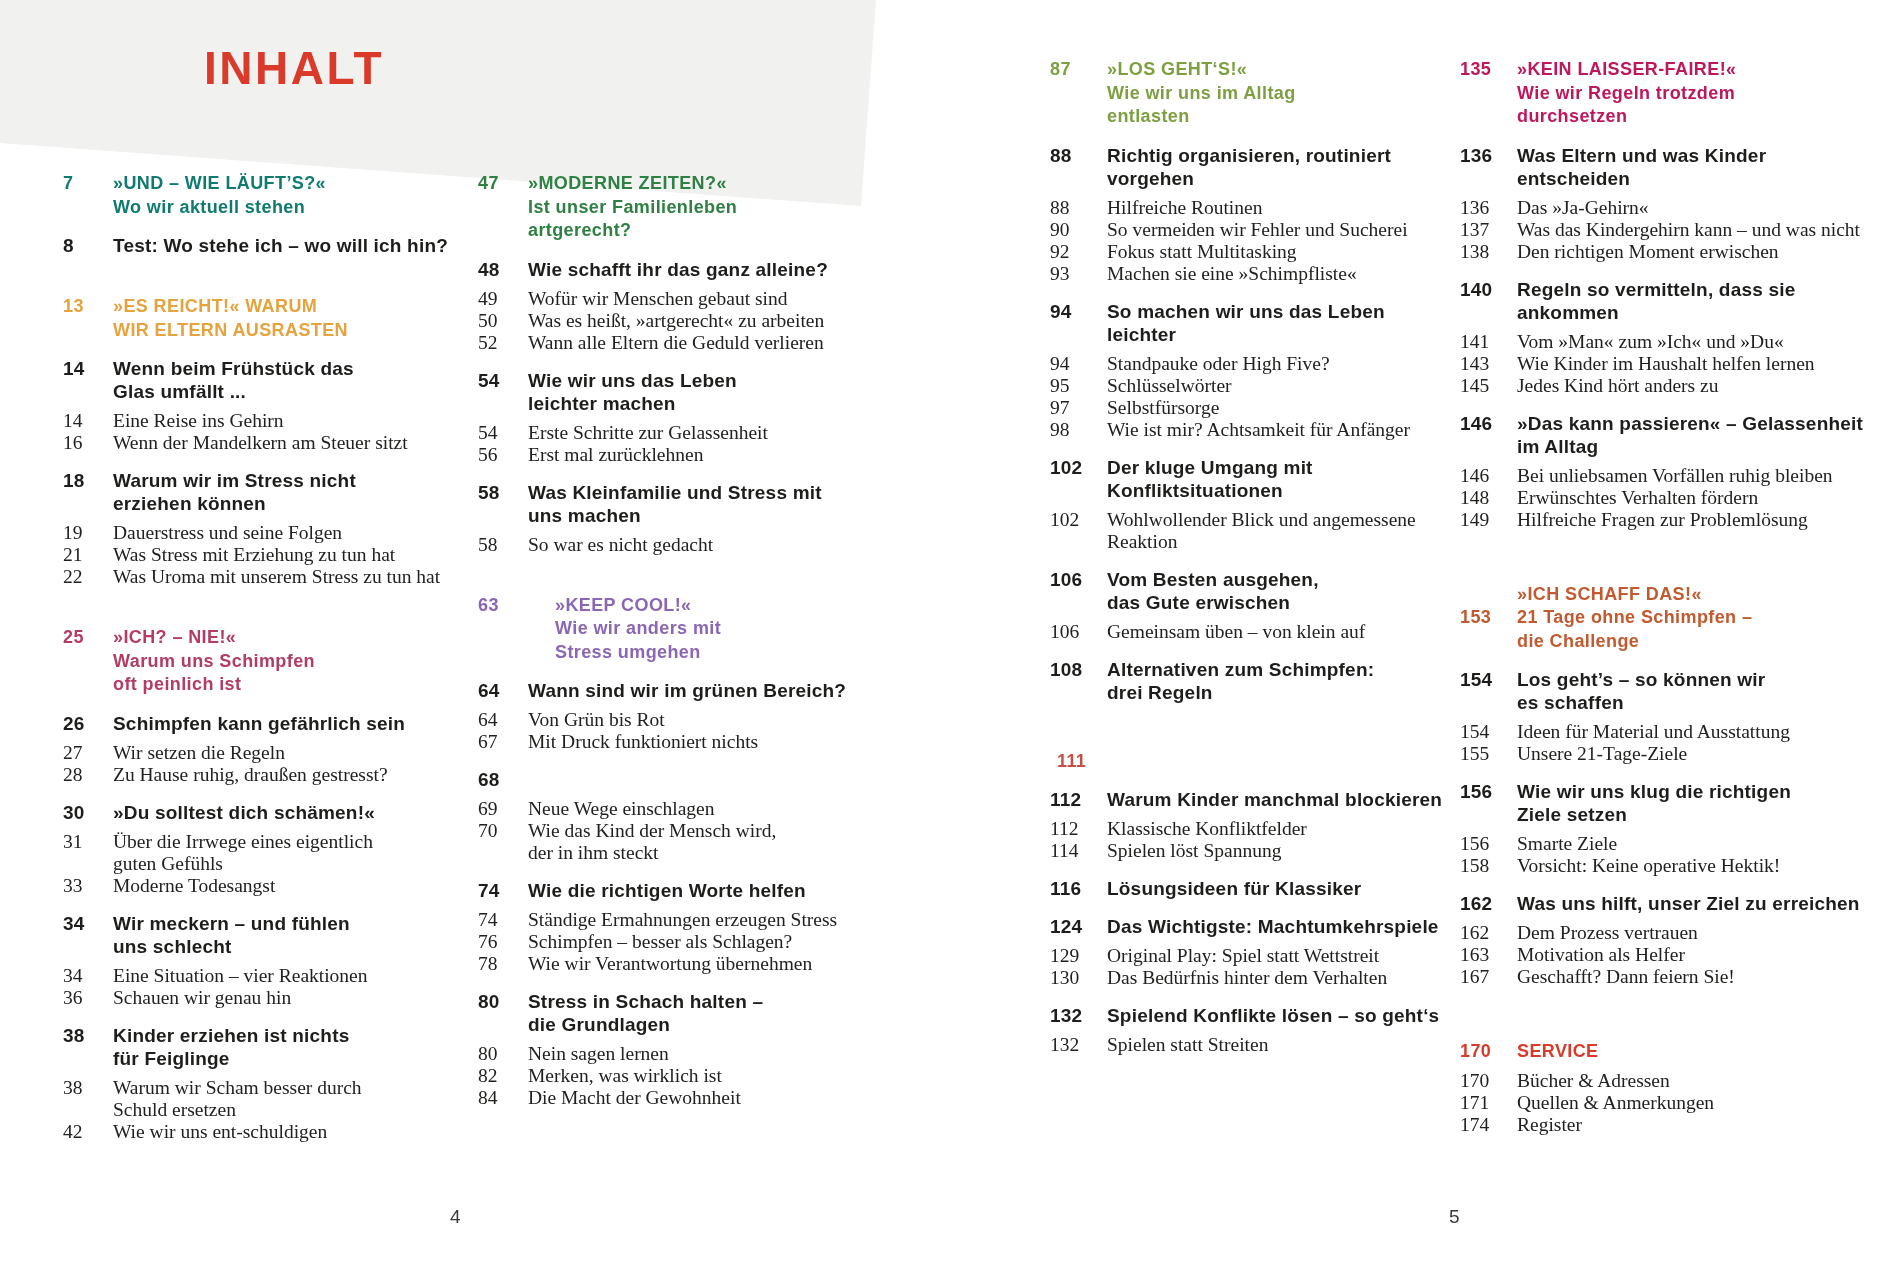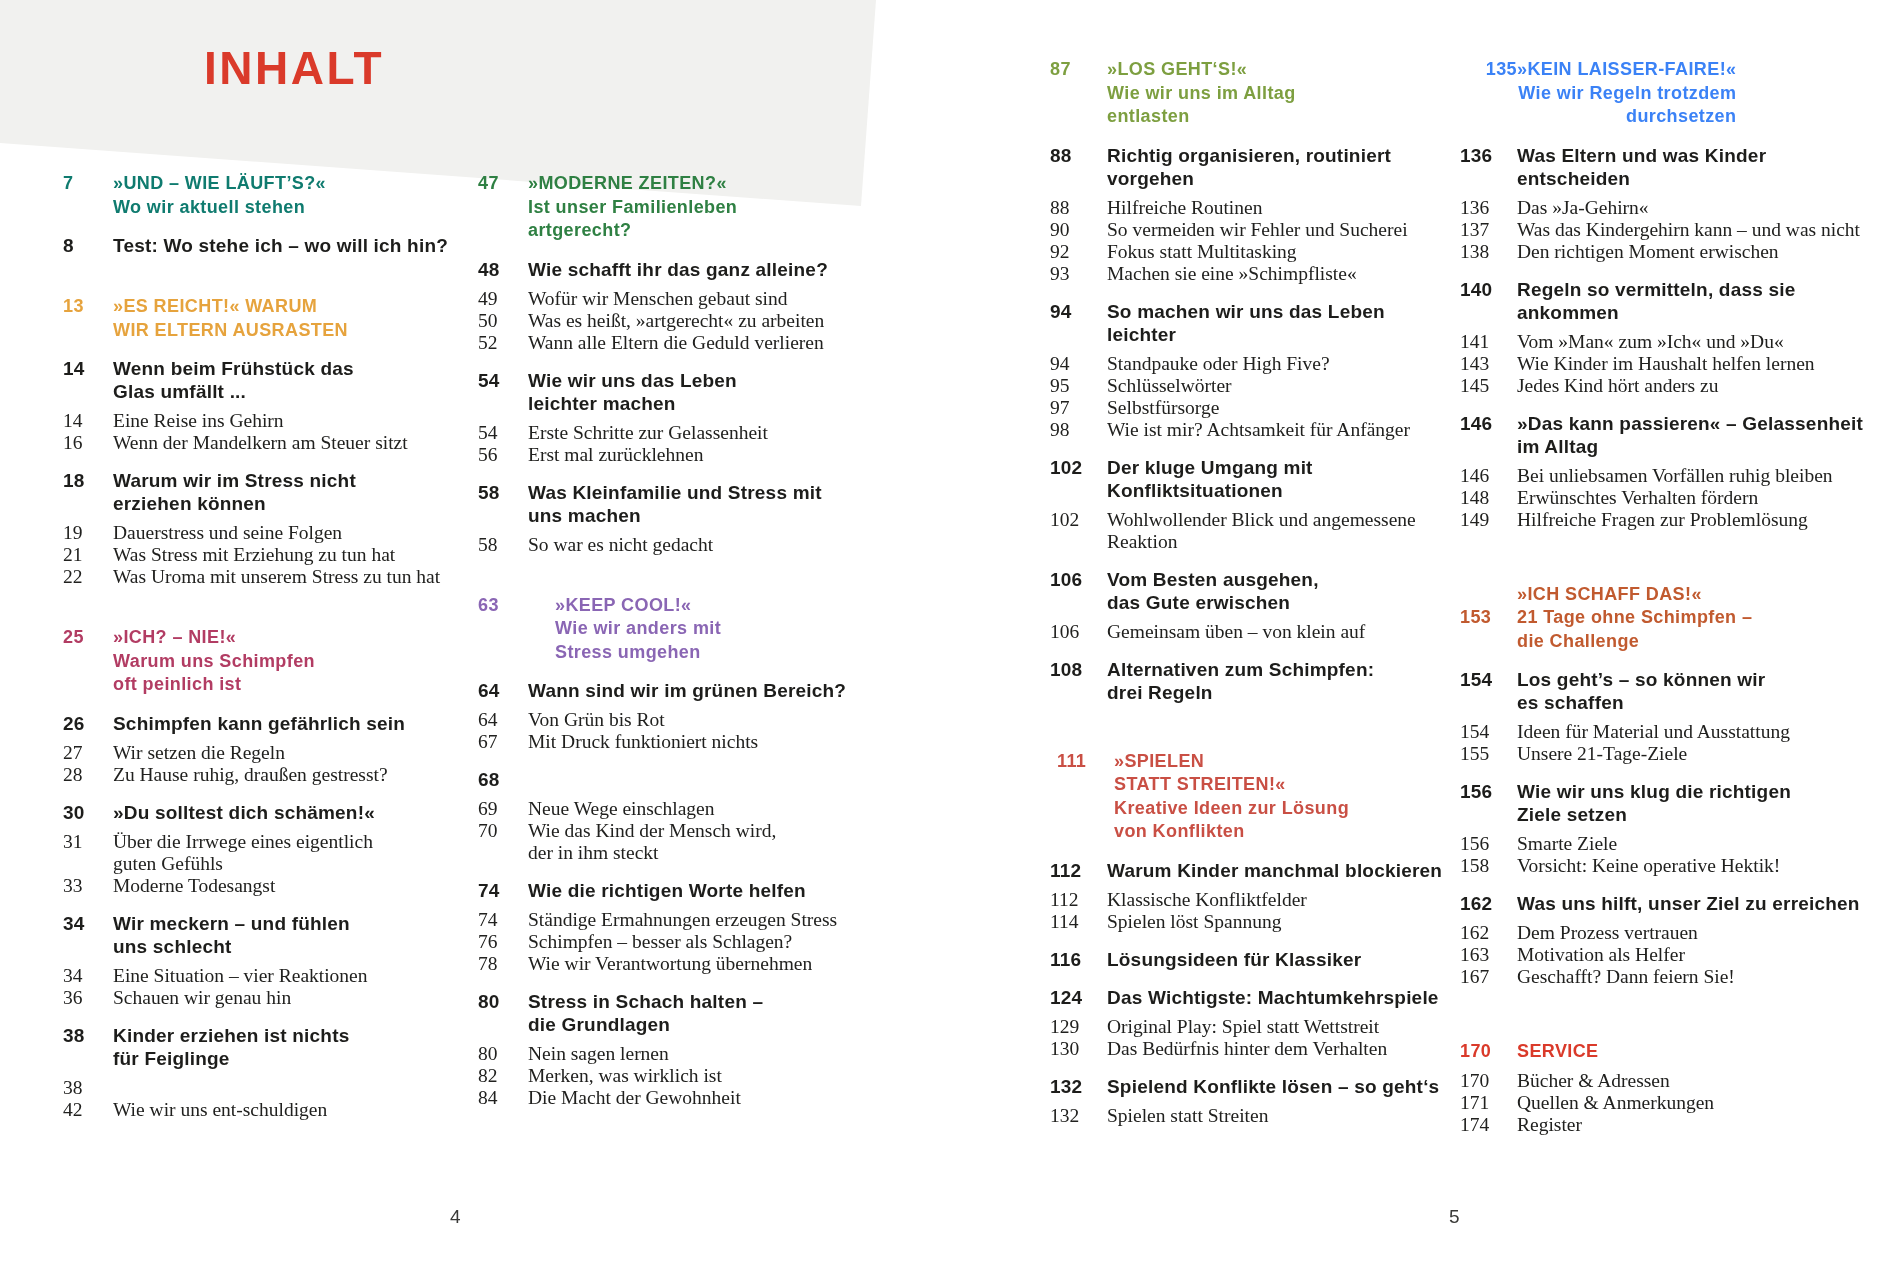--- a/index.html
+++ b/index.html
@@ -201,20 +201,24 @@
         </div>
         <div class="row item-bold">
           <span class="num">38</span>
           <div class="txt">
             <div class="line">Kinder erziehen ist nichts</div>
             <div class="line">für Feiglinge</div>
           </div>
         </div>
         <div class="row item-serif">
           <span class="num">38</span>
+          <div class="txt">
+            <div class="line">Warum wir Scham besser durch</div>
+            <div class="line">Schuld ersetzen</div>
+          </div>
         </div>
         <div class="row item-serif">
           <span class="num">42</span>
           <div class="txt">
             <div class="line">Wie wir uns ent-schuldigen</div>
           </div>
         </div>
       </section>
     </div>
     <div class="column col-2">
@@ -481,26 +485,20 @@
           <span class="num">108</span>
           <div class="txt">
             <div class="line">Alternativen zum Schimpfen:</div>
             <div class="line">drei Regeln</div>
           </div>
         </div>
       </section>
       <section class="section">
         <div class="row heading" style="color: rgb(201, 79, 68); margin-left: 7px;">
           <span class="num">111</span>
-          <div class="txt">
-            <div class="line">»SPIELEN</div>
-            <div class="line">STATT STREITEN!«</div>
-            <div class="line">Kreative Ideen zur Lösung</div>
-            <div class="line">von Konflikten</div>
-          </div>
         </div>
         <div class="row item-bold">
           <span class="num">112</span>
           <div class="txt">
             <div class="line">Warum Kinder manchmal blockieren</div>
           </div>
         </div>
         <div class="row item-serif">
           <span class="num">112</span>
           <div class="txt">
@@ -546,21 +544,21 @@
         <div class="row item-serif">
           <span class="num">132</span>
           <div class="txt">
             <div class="line">Spielen statt Streiten</div>
           </div>
         </div>
       </section>
     </div>
     <div class="column col-4">
       <section class="section">
-        <div class="row heading" style="color: #3b82f6; text-align: right;">
+        <div class="row heading" style="color: #be185d;">
           <span class="num">135</span>
           <div class="txt">
             <div class="line">»KEIN LAISSER-FAIRE!«</div>
             <div class="line">Wie wir Regeln trotzdem</div>
             <div class="line">durchsetzen</div>
           </div>
         </div>
         <div class="row item-bold">
           <span class="num">136</span>
           <div class="txt">

